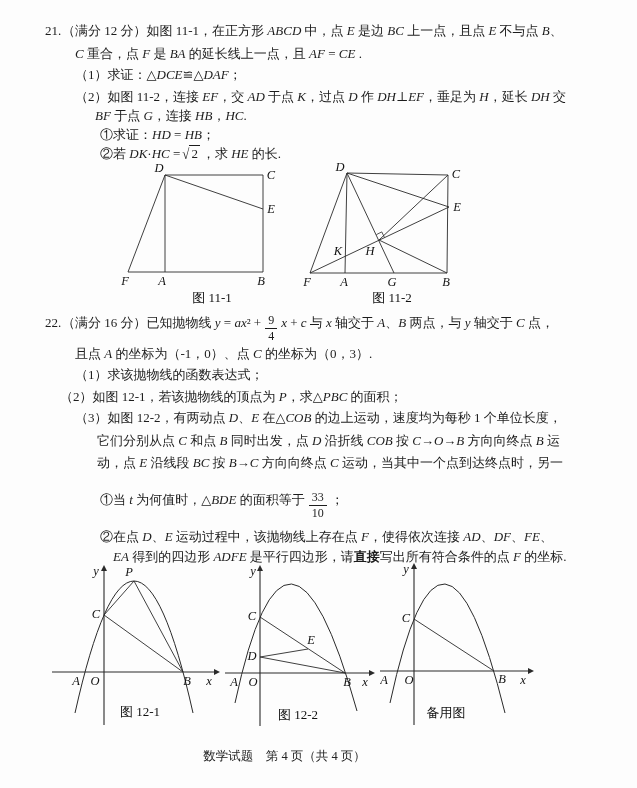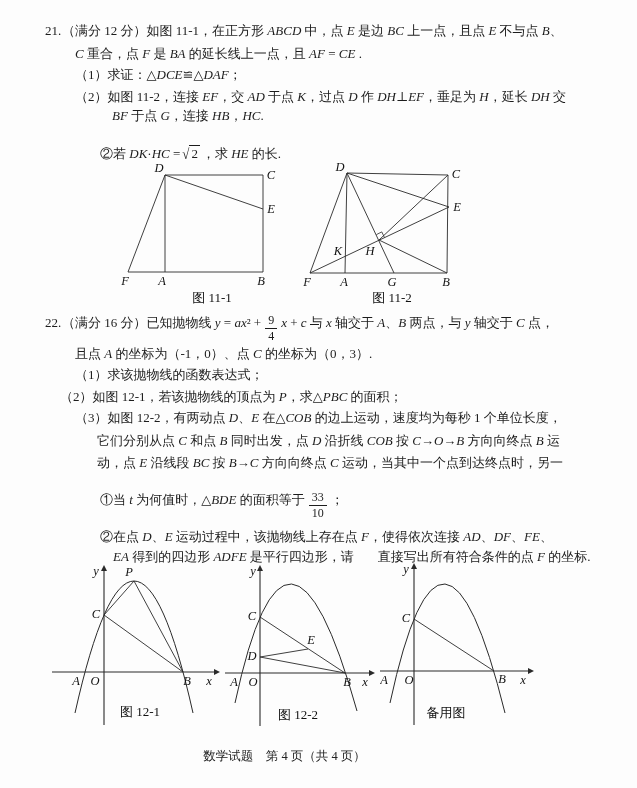--- a/index.html
+++ b/index.html
@@ -11,36 +11,37 @@
   .tl{position:absolute;font-size:13px;white-space:nowrap;line-height:18px;}
   .qnum{display:inline-block;width:17px;}
   .flexline{display:flex;align-items:flex-start;}
   .frac{display:inline-flex;flex-direction:column;align-items:center;line-height:1.1;
         font-size:12px;margin:0 4px;}
   .fnum{border-bottom:1px solid #1c1c1c;padding:0 3px 1px;}
   .fden{padding-top:1px;}
   .sqrt{white-space:nowrap;margin:0 2px;}
   .rad{display:inline-block;transform:scaleY(1.15);}
   .ovl{border-top:1px solid #1c1c1c;padding:0 2px;}
-  .bold{font-weight:normal;margin-left:24px;}
+  .bold{font-weight:bold;}
   .fig{position:absolute;}
   .fig svg{display:block;}
   .footer{position:absolute;left:0;width:569px;text-align:center;font-size:12.5px;color:#222;}
   i{font-style:italic;}
 </style>
 </head>
 <body>
 
 <div class="page">
 
   <div class="tl" style="left:45px;top:22px"><span class="qnum">21.</span><span class="m">（满分 12 分）如图 11-1，在正方形 <i>ABCD</i> 中，点 <i>E</i> 是边 <i>BC</i> 上一点，且点 <i>E</i> 不与点 <i>B</i>、</span></div>
   <div class="tl m" style="left:75px;top:45px"><i>C</i> 重合，点 <i>F</i> 是 <i>BA</i> 的延长线上一点，且 <i>AF</i> = <i>CE</i> .</div>
   <div class="tl m" style="left:75px;top:66px">（1）求证：△<i>DCE</i>≌△<i>DAF</i>；</div>
   <div class="tl m" style="left:75px;top:88px">（2）如图 11-2，连接 <i>EF</i>，交 <i>AD</i> 于点 <i>K</i>，过点 <i>D</i> 作 <i>DH</i>⊥<i>EF</i>，垂足为 <i>H</i>，延长 <i>DH</i> 交</div>
-  <div class="tl m" style="left:112px;top:107px"><i>BF</i> 于点 <i>G</i>，连接 <i>HB</i>，<i>HC</i>.</div>
+  <div class="tl m" style="left:95px;top:107px"><i>BF</i> 于点 <i>G</i>，连接 <i>HB</i>，<i>HC</i>.</div>
+  <div class="tl m" style="left:100px;top:126px">①求证：<i>HD</i> = <i>HB</i>；</div>
   <div class="tl" style="left:100px;top:145px"><span class="m">②若 <i>DK</i>·<i>HC</i> =</span><span class="sqrt"><span class="rad">√</span><span class="ovl">2</span></span><span class="m">，求 <i>HE</i> 的长.</span></div>
 
   <div class="fig" style="left:110px;top:163px">
       <svg width="175" height="145" viewBox="0 0 175 145">
         <line x1="55" y1="12" x2="153" y2="12" stroke="#2a2a2a" stroke-width="0.9"></line>
         <line x1="153" y1="12" x2="153" y2="109" stroke="#2a2a2a" stroke-width="0.9"></line>
         <line x1="18" y1="109" x2="153" y2="109" stroke="#2a2a2a" stroke-width="0.9"></line>
         <line x1="55" y1="109" x2="55" y2="12" stroke="#2a2a2a" stroke-width="0.9"></line>
         <line x1="55" y1="12" x2="18" y2="109" stroke="#2a2a2a" stroke-width="0.9"></line>
         <line x1="55" y1="12" x2="153" y2="46" stroke="#2a2a2a" stroke-width="0.9"></line>

